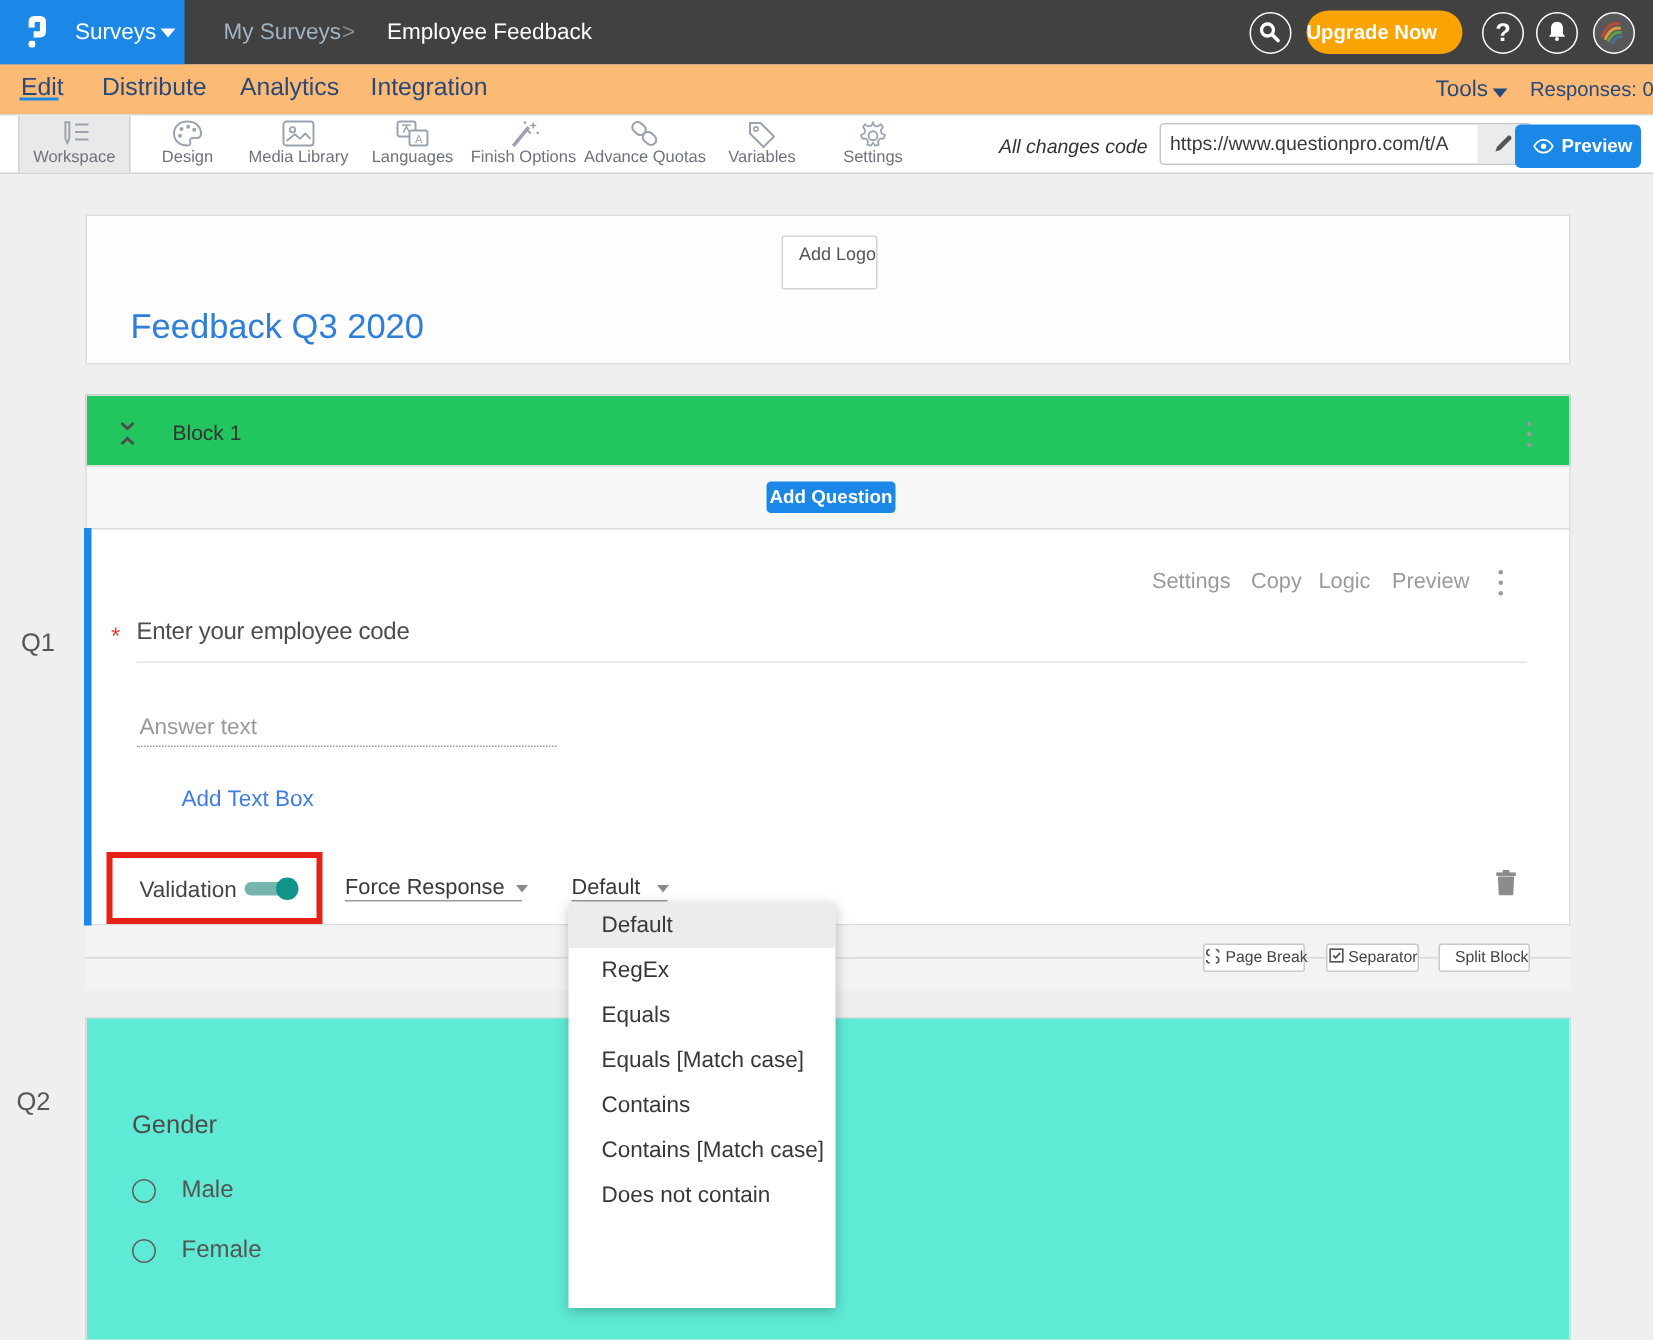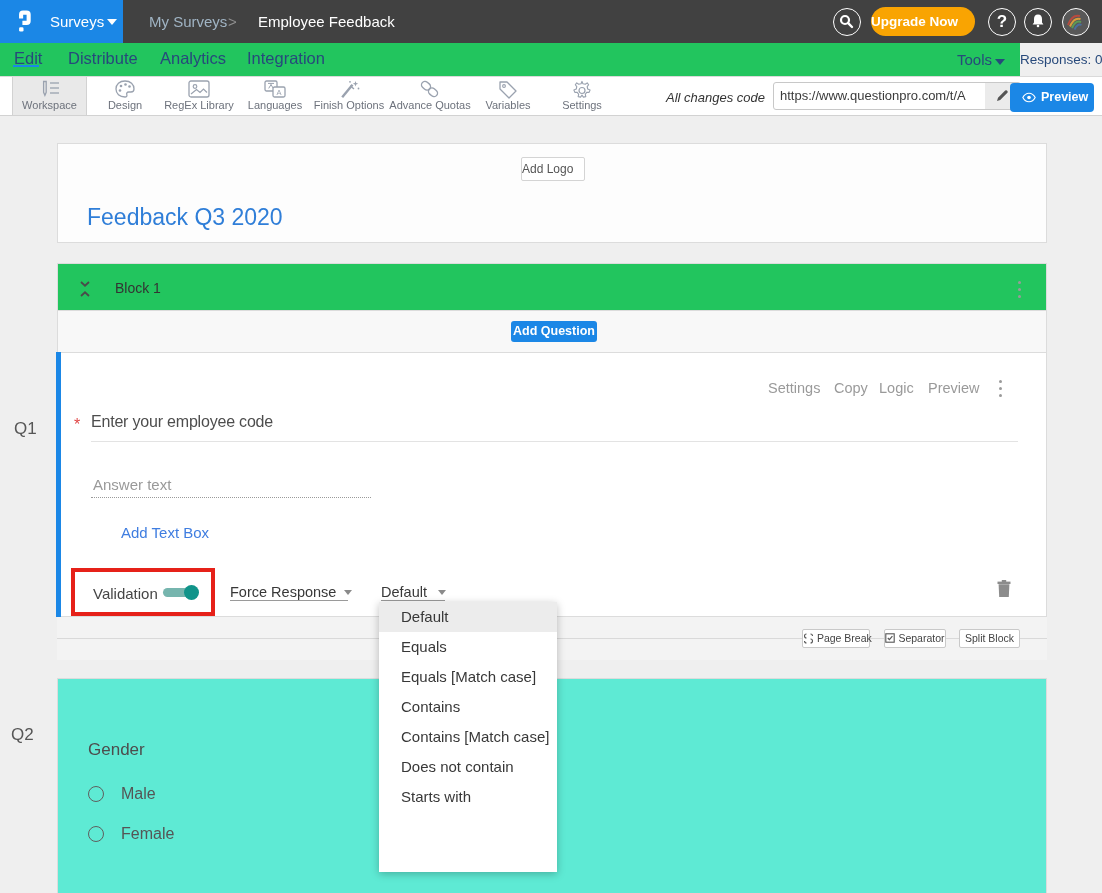--- a/index.html
+++ b/index.html
@@ -6,44 +6,44 @@
 html,body{width:1102px;height:893px;font-family:"Liberation Sans",sans-serif;background:#efefef;overflow:hidden}
 body{position:relative}
 
 #topbar{position:absolute;left:0;top:0;width:1102px;height:43px;background:#414141}
 #logoarea{position:absolute;left:0;top:0;width:123px;height:43px;background:#1b87e6}
 #surveys{position:absolute;left:50px;top:13px;color:#fff;font-size:15px}
 .crumb{position:absolute;top:13px;font-size:15px}
 .circbtn{position:absolute;top:8px;width:28px;height:28px;border:1.5px solid #fff;border-radius:50%}
 #upgrade{position:absolute;left:871px;top:7px;width:104px;height:29px;background:#f9a402;border-radius:15px;color:#fff;font-weight:bold;font-size:13.5px;line-height:29px}
 
-#tabs{position:absolute;left:0;top:43px;width:1020px;height:33px;background:#22c55e}
+#tabs{position:absolute;left:0;top:43px;width:1102px;height:33px;background:#fdba74}
 .tab{position:absolute;top:6px;font-size:16.5px;color:#27497b;white-space:nowrap}
 
 #toolbar{position:absolute;left:0;top:76px;width:1102px;height:40px;background:#fff;border-top:1px solid #dadada;border-bottom:1px solid #d2d2d2}
 .titem{position:absolute;top:0;height:38px;text-align:center}
 .titem .lbl{position:absolute;left:50%;transform:translateX(-50%);top:22px;font-size:11px;color:#6d727c;white-space:nowrap}
 .titem svg{position:absolute;left:50%;transform:translateX(-50%);top:3px}
 #wsitem{background:#e9e9e9;border-left:1px solid #d2d2d2;border-right:1px solid #d2d2d2}
 #urlbox{position:absolute;left:773px;top:5px;width:248px;height:28px;background:#fff;border:1px solid #c8c8c8;border-radius:3px;font-size:13px;color:#3b3b3b;line-height:26px;padding-left:6px;white-space:nowrap;overflow:hidden}
 #urlpen{position:absolute;right:0;top:0;width:35px;height:26px;background:#ebebeb}
 #previewbtn{position:absolute;left:1010px;top:6px;width:84px;height:29px;background:#1b87e6;border-radius:4px;color:#fff;font-weight:bold;font-size:12.5px}
 
 .card{position:absolute;left:57px;width:990px;background:#fdfdfd;border:1px solid #dcdcdc}
 #card1{top:143px;height:100px}
-#addlogo{position:absolute;left:463px;top:13px;width:64px;height:24px;background:#fff;border:1px solid #d4d4d4;border-radius:2px;font-size:12px;color:#555;text-align:left;line-height:22px}
+#addlogo{position:absolute;left:463px;top:13px;width:64px;height:36px;background:#fff;border:1px solid #d4d4d4;border-radius:2px;font-size:12px;color:#555;text-align:right;line-height:22px}
 #title{position:absolute;left:29px;top:60px;font-size:23px;color:#2f7ed8}
 #blockhead{top:263px;height:48px;background:#22c55e}
 #addqrow{top:311px;height:41px;background:#f8f8f8;border-top:0;border-bottom:0}
 #addq{position:absolute;left:453px;top:10px;width:86px;height:21px;background:#1b87e6;border-radius:3px;color:#fff;font-weight:bold;font-size:12.5px;text-align:center;line-height:21px}
 #q1panel{top:352px;height:265px;background:#fff;border-left:0}
 #q1blue{position:absolute;left:56px;top:352px;width:5px;height:265px;background:#1b87e6;z-index:3}
 #sepzone{top:617px;height:43px;background:#f3f3f3;border:0}
 #sepline{position:absolute;left:0;top:21px;width:990px;height:1px;background:#d9d9d9}
-.sbtn{position:absolute;top:12px;height:19px;background:#fff;border:1px solid #c9c9c9;border-radius:2px;font-size:10.5px;color:#444;line-height:17px;text-align:center;white-space:nowrap}
+.sbtn{position:absolute;top:12px;height:19px;background:#fff;border:1px solid #c9c9c9;border-radius:2px;font-size:10.5px;color:#444;line-height:17px;text-align:right;white-space:nowrap}
 #q2panel{top:678px;height:233px;background:#5eead4;border-bottom:0}
 .qlabel{position:absolute;font-size:17px;color:#565656}
 
 .acts{position:absolute;top:27px;font-size:14.5px;color:#9a9a9a}
 #qtext{position:absolute;left:34px;top:60px;font-size:16px;color:#4d4d4d;letter-spacing:-0.2px}
 #qline{position:absolute;left:34px;top:88px;width:927px;height:1px;background:#e3e3e3}
 #anstext{position:absolute;left:36px;top:123px;font-size:15px;color:#999}
 #dotline{position:absolute;left:34px;top:144px;width:280px;border-bottom:1px dotted #9a9a9a}
 #addtb{position:absolute;left:64px;top:171px;font-size:15px;color:#3f7de0}
 #redbox{position:absolute;left:14px;top:215px;width:144px;height:48px;border:4px solid #e62119;z-index:4}
@@ -136,21 +136,21 @@
       <circle cx="5" cy="10.5" r="1.3" fill="#9aa2af"></circle>
     </svg>
     <span class="lbl">Design</span>
   </div>
   <div class="titem" style="left:160px;width:78px">
     <svg width="22" height="18" viewBox="0 0 22 18">
       <rect x="1" y="1" width="20" height="16" rx="2" stroke="#9aa2af" stroke-width="1.3" fill="none"></rect>
       <circle cx="7" cy="6.5" r="1.8" stroke="#9aa2af" stroke-width="1.2" fill="none"></circle>
       <path d="M3 14 L8.5 9.5 L12 12.5 L15.5 9 L19 12.5" stroke="#9aa2af" stroke-width="1.2" fill="none"></path>
     </svg>
-    <span class="lbl">RegEx Library</span>
+    <span class="lbl">Media Library</span>
   </div>
   <div class="titem" style="left:243px;width:64px">
     <svg width="22" height="18" viewBox="0 0 22 18">
       <rect x="1" y="1" width="12" height="10" rx="1.5" stroke="#9aa2af" stroke-width="1.3" fill="none"></rect>
       <g stroke="#9aa2af" stroke-width="1" fill="none">
         <path d="M4 3.4 H10"></path>
           <path d="M7 3.4 V4.6"></path>
           <path d="M7 4.6 L4.7 8.4"></path>
           <path d="M7 4.6 L9.3 8.4"></path>
       </g>
@@ -294,19 +294,19 @@
   <span class="rlbl" style="top:106px">Male</span>
   <div class="radio" style="top:147px"></div>
   <span class="rlbl" style="top:146px">Female</span>
 </div>
 
 <span class="qlabel" style="left:14px;top:419px">Q1</span>
 <span class="qlabel" style="left:11px;top:725px">Q2</span>
 
 <div id="dropdown">
   <div class="it sel">Default</div>
+  <div class="it">RegEx</div>
   <div class="it">Equals</div>
   <div class="it">Equals [Match case]</div>
   <div class="it">Contains</div>
   <div class="it">Contains [Match case]</div>
   <div class="it">Does not contain</div>
-  <div class="it">Starts with</div>
 </div>
 
 </body></html>

